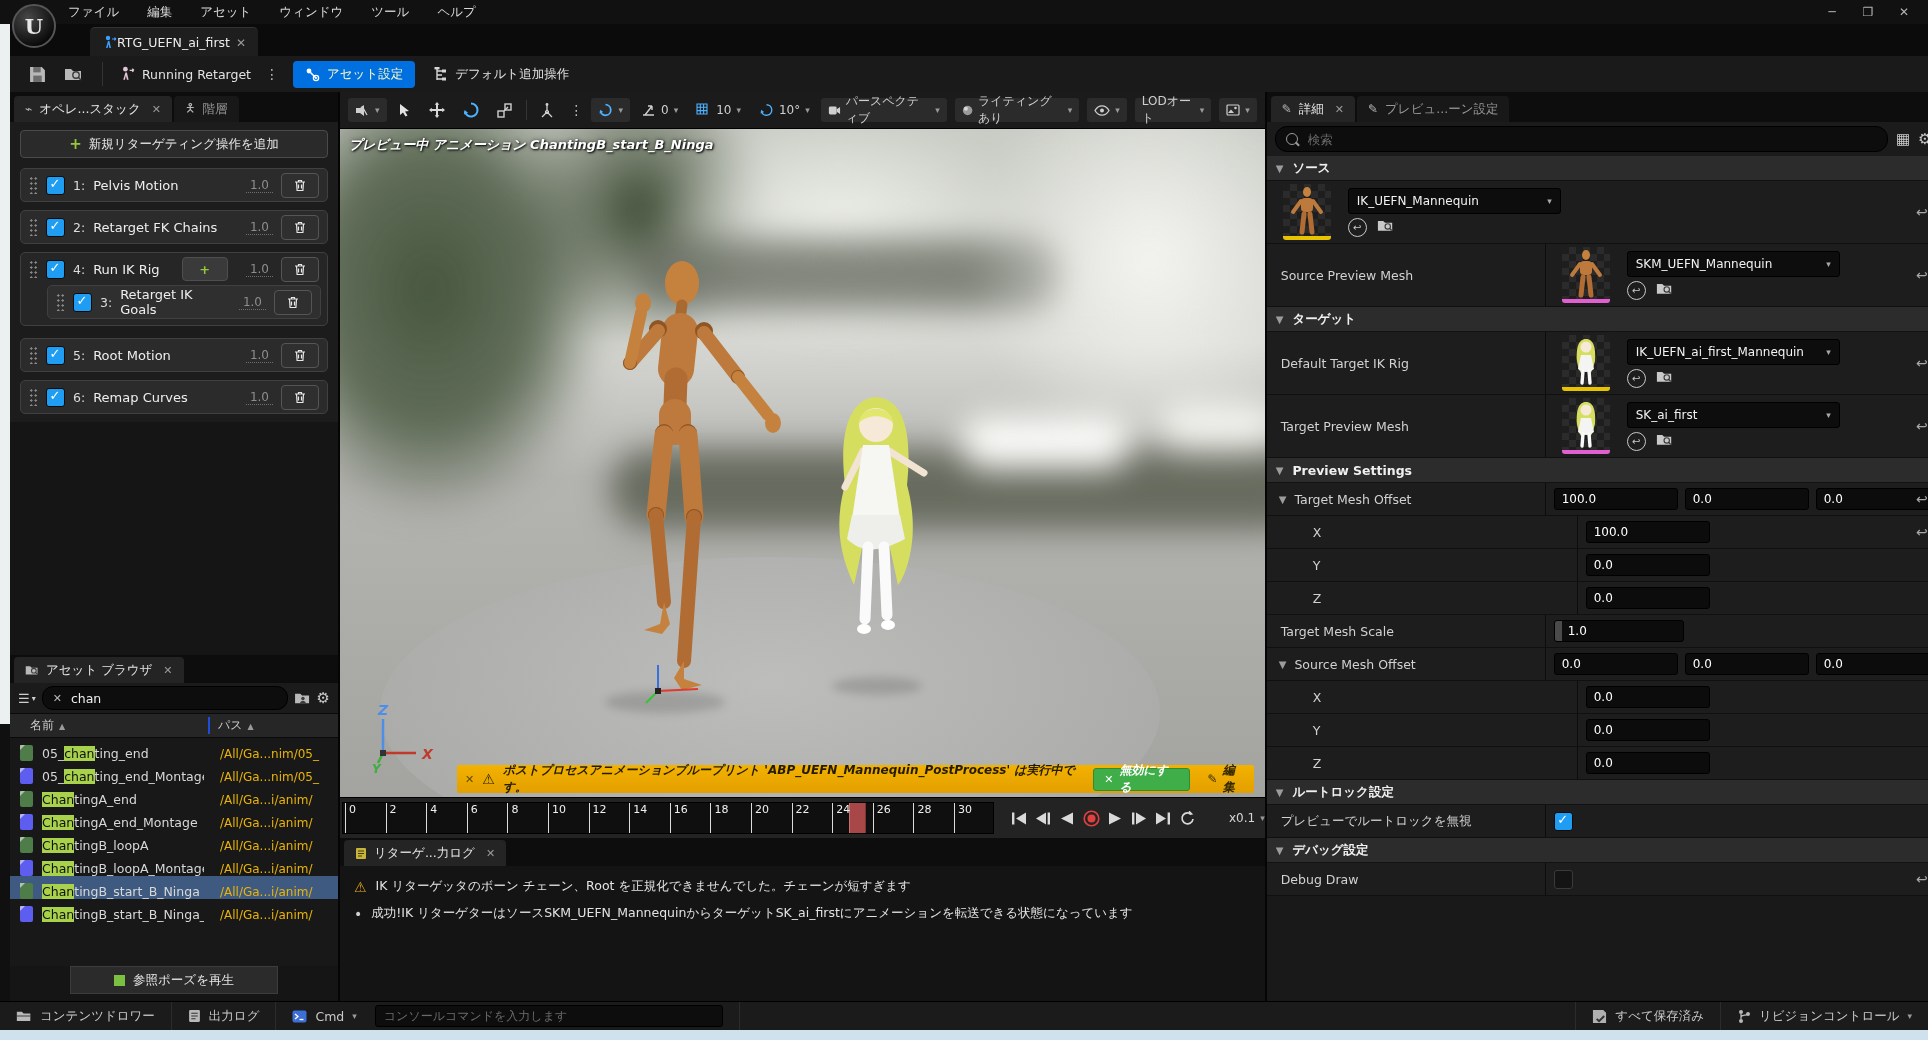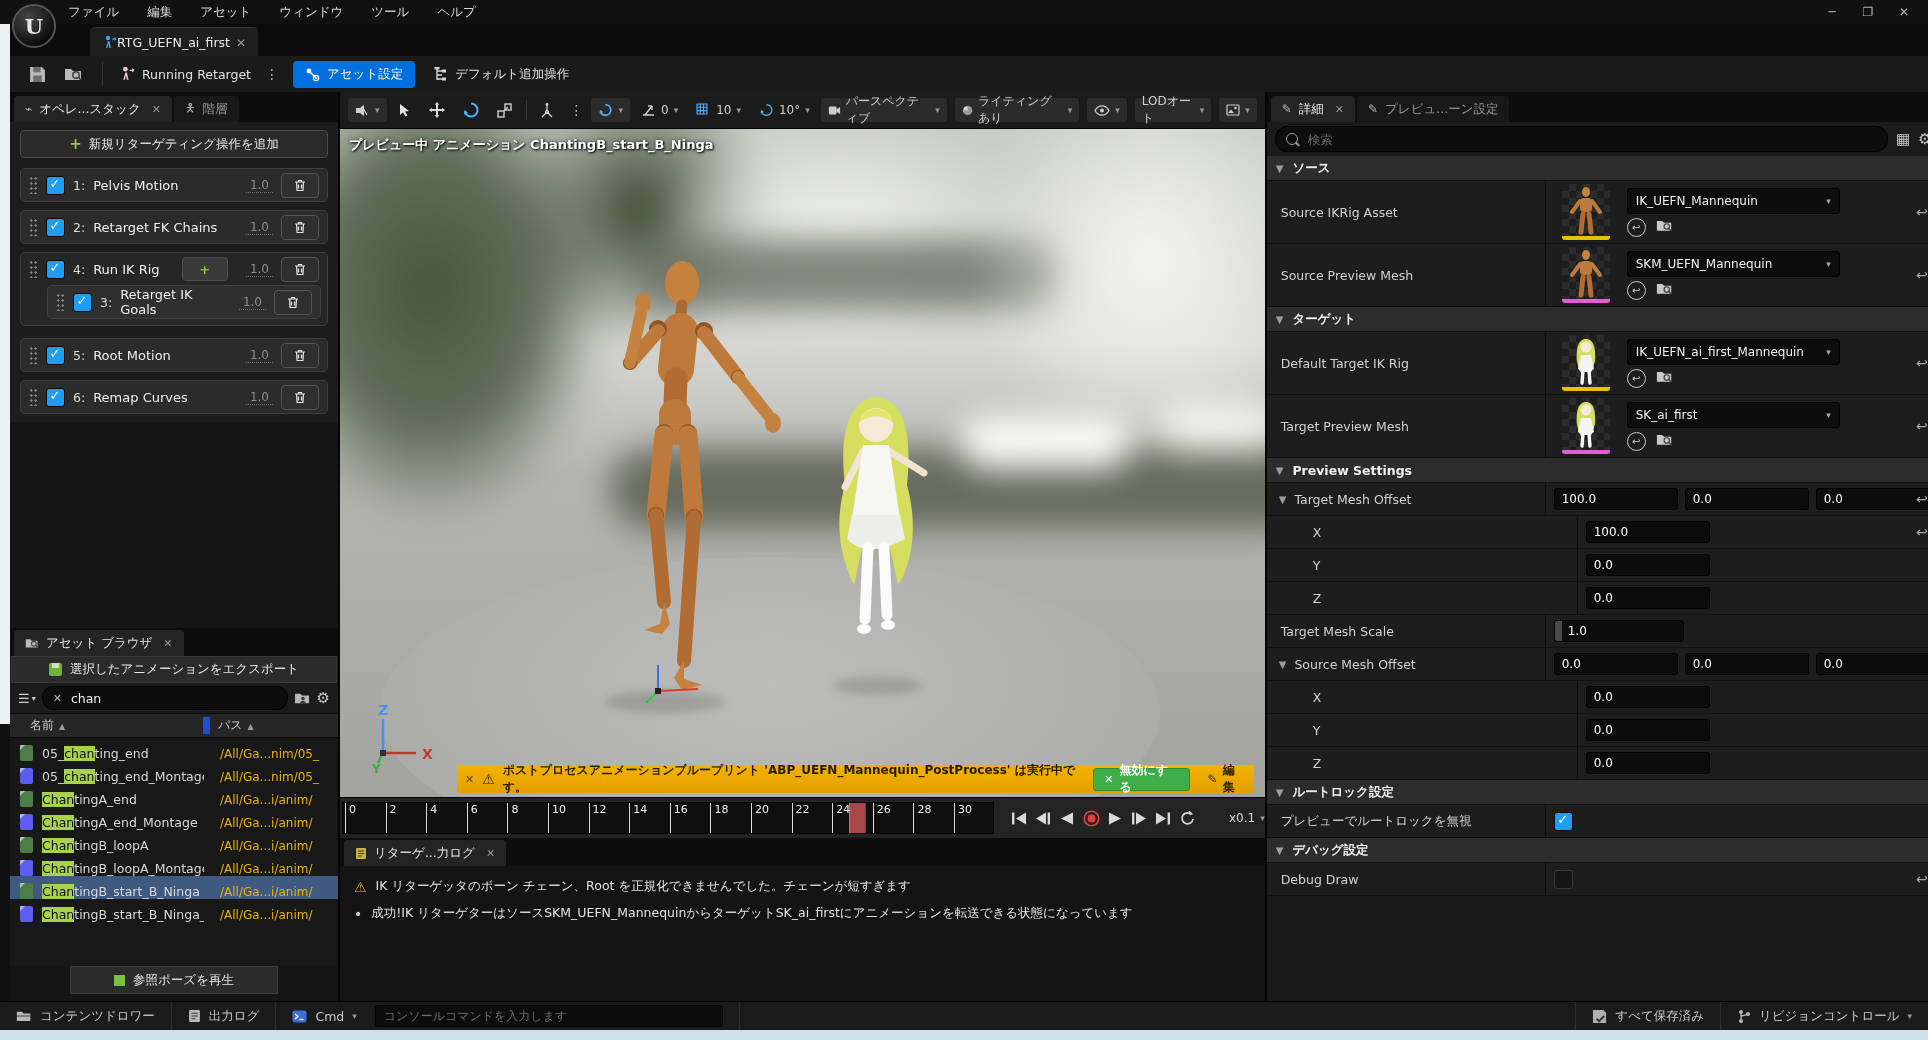--- a/index.html
+++ b/index.html
@@ -63,21 +63,21 @@
 
   
   .ab{margin-top:auto;}
   .export-btn{height:25px;margin:0 1px;background:#2b2b2b;display:flex;align-items:center;justify-content:center;gap:8px;color:#e6e6e6;font-size:12.5px;border:1px solid #3c3c3c;}
   .filter-row{height:30px;display:flex;align-items:center;gap:6px;padding:0 8px;background:#1b1b1b;}
   .filter-ic{color:#cfcfcf;font-size:13px;display:flex;align-items:center;gap:2px;}
   .search-pill{flex:1;height:22px;background:#0d0d0d;border:1px solid #000;border-radius:11px;display:flex;align-items:center;gap:7px;padding:0 10px;}
   .search-pill input{background:transparent;border:none;outline:none;color:#eee;font-size:12.5px;width:100%;font-family:inherit;}
   .ab-head{height:23px;display:flex;align-items:center;background:#262626;border-top:1px solid #0a0a0a;border-bottom:1px solid #0a0a0a;font-size:12px;color:#cdcdcd;}
   .ab-head .c1{flex:1;padding-left:20px;}
-  .ab-head .c2{width:120px;border-left:7px solid #1d4ed8;padding-left:8px;}
+  .ab-head .c2{width:120px;border-left:2px solid #1d4ed8;padding-left:8px;}
   .sortarrow{font-size:8px;color:#9a9a9a;margin-left:5px;}
   .arows{background:#181818;}
   .arow{height:23px;display:flex;align-items:flex-end;font-size:12.5px;color:#d8d8d8;padding-left:10px;}
   .arow.sel{background:#3e5a80;}
   .file-ic{width:13px;height:16px;border-radius:2px;position:relative;margin-right:9px;flex:0 0 auto;}
   .file-ic.anim{background:#4e7d49;}
   .file-ic.montage{background:#5d5df0;}
   .file-ic::after{content:"";position:absolute;left:0;top:0;border-style:solid;border-width:5px 5px 0 0;border-color:rgba(255,255,255,.55) transparent transparent transparent;}
   .aname{flex:1;white-space:nowrap;overflow:hidden;}
   .hl{background:#a9d24c;color:#101010;}
@@ -88,21 +88,21 @@
   .gsave::after{content:"";position:absolute;left:3px;top:0;width:7px;height:5px;background:#cfe6b0;}
 
   
   .vp-toolbar{height:36px;background:#1b1b1b;border-bottom:1px solid #000;display:flex;align-items:center;padding:0 8px;gap:4px;font-size:12px;color:#cfcfcf;}
   .vtb{height:24px;display:flex;align-items:center;gap:5px;padding:0 7px;border-radius:3px;background:transparent;}
   .vtb.boxed{background:#2b2b2b;}
   .vtb .car{font-size:9px;color:#9a9a9a;}
   .vt-sep{width:1px;height:20px;background:#353535;margin:0 3px;}
   .vp-right{margin-left:auto;display:flex;gap:8px;align-items:center;}
 
-  .scene{position:relative;flex:1;overflow:hidden;background:linear-gradient(#c9ccc5 0%,#d7d8d3 32%,#b4b4b0 52%,#a3a3a0 100%);}
+  .scene{position:relative;flex:1;overflow:hidden;background:linear-gradient(#c9ccc5 0%,#d7d8d3 32%,#b4b4b0 52%,#a3a3a0 100%);font-style:italic;}
   .blur-layer{position:absolute;inset:-30px;filter:blur(16px);}
   .blob{position:absolute;border-radius:50%;}
   .b-tree1{left:-60px;top:-40px;width:360px;height:460px;background:radial-gradient(closest-side,#46553d,#46553dcc 60%,transparent);}
   .b-tree2{left:200px;top:-30px;width:260px;height:280px;background:radial-gradient(closest-side,#39472f,transparent);}
   .b-bldg{left:340px;top:10px;width:380px;height:240px;background:radial-gradient(closest-side,#eef0ea,transparent);}
   .b-band{left:330px;top:140px;width:420px;height:70px;background:#6a6f64;border-radius:30px;opacity:.8;}
   .b-bright{left:660px;top:-40px;width:360px;height:400px;background:radial-gradient(closest-side,#f4f5f0,transparent);}
   .b-hedge{left:300px;top:350px;width:700px;height:80px;background:#5a5f51;border-radius:40px;opacity:.85;}
   .b-car{left:650px;top:318px;width:170px;height:52px;background:#fafaf8;border-radius:26px;}
   .b-car2{left:850px;top:305px;width:120px;height:48px;background:#f2f2ee;border-radius:24px;}
@@ -363,24 +363,20 @@
           <div class="ptab">
             <svg width="14" height="12" viewBox="0 0 19 16">
                 <path d="M1 3h6l2 2h8v9H1z" fill="#b9b9b9"></path>
                 <circle cx="12" cy="9" r="3.2" fill="none" stroke="#3c3c3c" stroke-width="1.4"></circle>
                 <path d="M14.3 11.3 17 14" stroke="#3c3c3c" stroke-width="1.6"></path>
               </svg>
             <span>アセット ブラウザ</span>
               <span class="x">✕</span>
           </div>
         </div>
-        <div class="export-btn">
-          <span class="gsave"></span>
-          <span>選択したアニメーションをエクスポート</span>
-        </div>
         <div class="filter-row">
           <span class="filter-ic">☰<span style="font-size:8px;">▾</span></span>
           <div class="search-pill">
             <span style="color:#bbb;font-size:11px;">✕</span>
             <input value="chan" style="">
           </div>
           <svg width="17" height="14" viewBox="0 0 19 16">
               <path d="M1 3h6l2 2h8v9H1z" fill="#b9b9b9"></path>
               <circle cx="10" cy="8.5" r="2" fill="#3c3c3c"></circle>
               <path d="M6.5 14c.4-2 2-3 3.5-3s3.1 1 3.5 3z" fill="#3c3c3c"></path>
@@ -760,21 +756,20 @@
         </div>
         <span style="color:#c9c9c9;font-size:15px;">▦</span>
         <span style="color:#c9c9c9;font-size:15px;">⚙</span>
       </div>
 
       <div class="dsection">
         <span class="caret">▼</span>
         <span>ソース</span>
       </div>
       <div class="drow h62">
-        <div class="dlabel">Source IKRig Asset</div>
         <div class="dval">
           <div class="thumb">
             <svg width="48" height="52" viewBox="0 0 48 52">
                 <ellipse cx="24" cy="8" rx="4" ry="5" fill="#c5823f"></ellipse>
                 <rect x="18" y="14" width="12" height="14" rx="4" fill="#bd7a3c"></rect>
                 <line x1="18" y1="17" x2="10" y2="28" stroke="#bd7a3c" stroke-width="4" stroke-linecap="round"></line>
                 <line x1="30" y1="17" x2="38" y2="28" stroke="#bd7a3c" stroke-width="4" stroke-linecap="round"></line>
                 <line x1="21" y1="30" x2="19" y2="48" stroke="#b06c32" stroke-width="5" stroke-linecap="round"></line>
                 <line x1="27" y1="30" x2="29" y2="48" stroke="#b06c32" stroke-width="5" stroke-linecap="round"></line>
               </svg>

